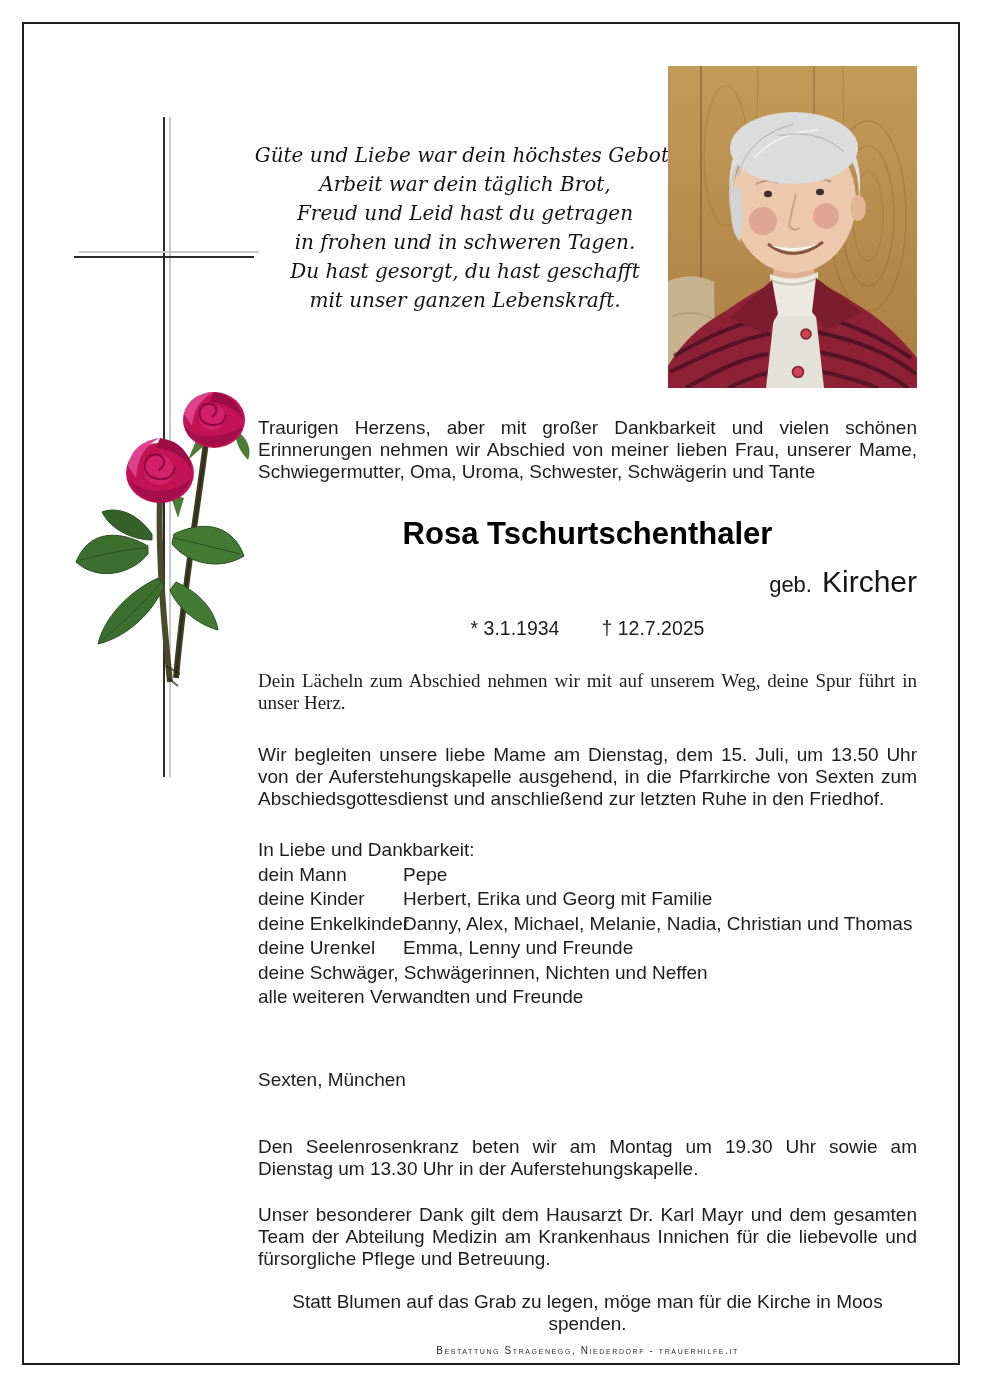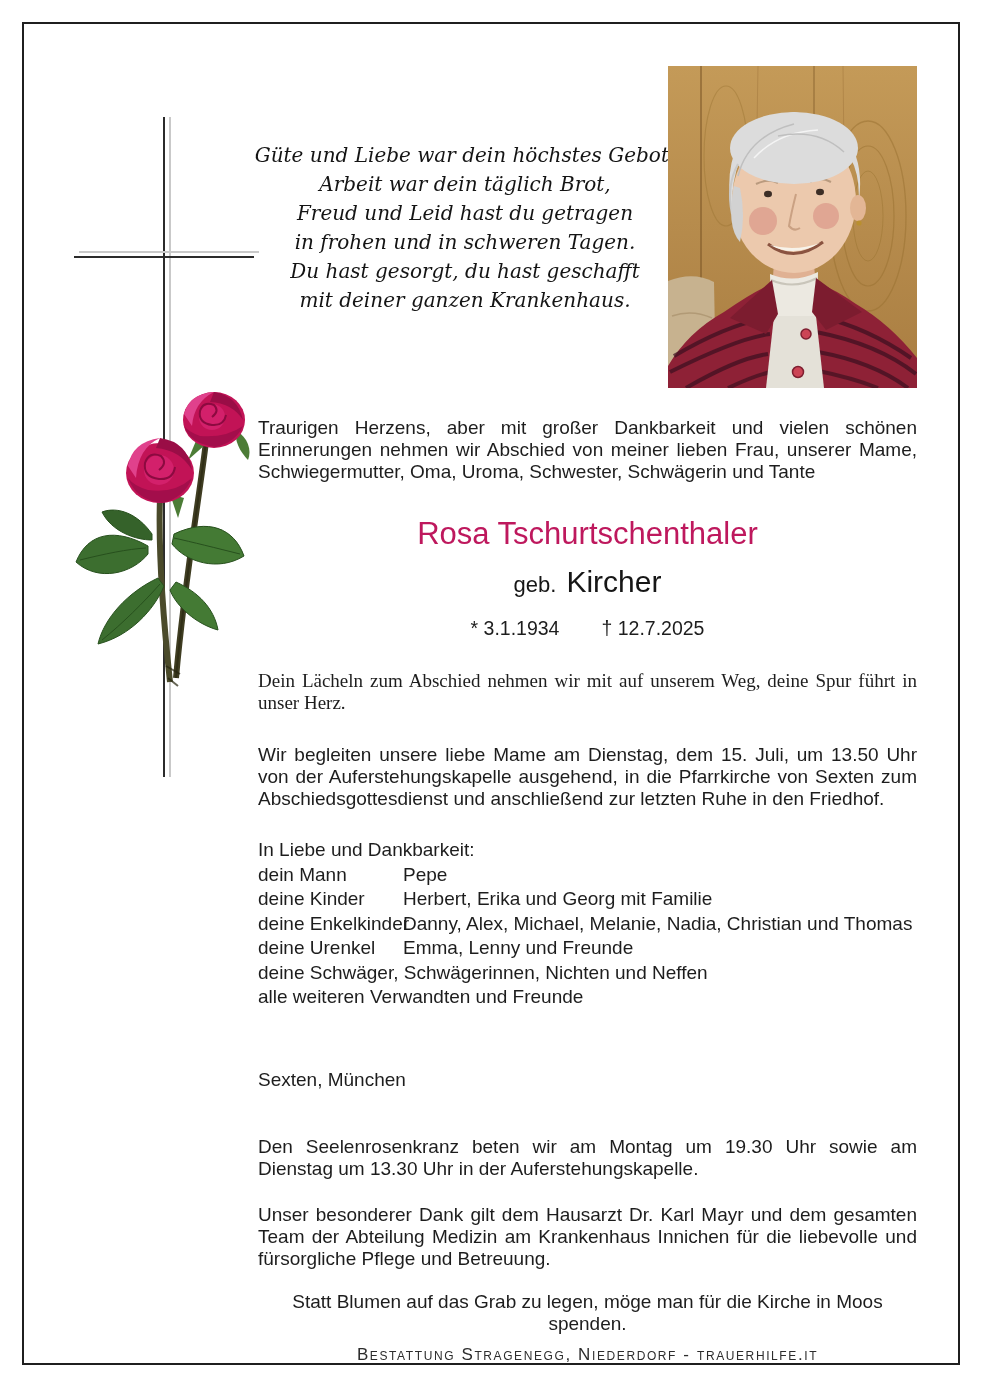--- a/index.html
+++ b/index.html
@@ -17,35 +17,35 @@
   .poem{position:absolute;left:230px;top:141px;width:470px;text-align:center;
         font-family:"DejaVu Serif",serif;font-style:italic;font-size:20px;
         line-height:29px;color:#141414;}
   
   .photo{position:absolute;left:668px;top:66px;width:249px;height:322px;}
   .roses{position:absolute;left:56px;top:386px;width:200px;height:324px;}
   
   .col{position:absolute;left:258px;width:659px;}
   .body-text{font-size:19px;line-height:22px;text-align:justify;}
   .intro{top:417px;}
-  .name{top:516px;text-align:center;font-size:31px;line-height:36px;color:#be185d;}
-  .maiden{top:564px;text-align:center;font-size:30px;line-height:36px;color:#161616;}
+  .name{top:516px;text-align:center;font-size:31px;line-height:36px;color:#000000;font-weight:bold;}
+  .maiden{top:564px;text-align:right;font-size:30px;line-height:36px;color:#161616;}
   .maiden .prefix{font-size:22px;margin-right:10px;}
   .dates{top:617px;text-align:center;font-size:19.5px;}
   .dates .birth{margin-right:42px;}
   .para1{top:670px;font-family:Liberation Serif, serif;}
   .para2{top:724px;margin-top:20px;}
   .family{top:838px;font-size:19px;line-height:24.5px;}
   .fam-label{display:inline-block;width:145px;white-space:nowrap;}
   .places{top:1068px;font-size:19px;line-height:24.5px;}
   .rosary{top:1136px;}
   .thanks{top:1204px;}
   .donations{top:1291px;text-align:center;}
   .footer{position:absolute;left:258px;top:1345px;width:659px;text-align:center;
-          font-size:17px;letter-spacing:1.6px;font-variant:small-caps;color:#2c2c2c;}
+          font-size:10px;letter-spacing:1.6px;font-variant:small-caps;color:#2c2c2c;}
 </style>
 </head>
 <body>
 
 <div class="page">
 
   <div class="frame"></div>
 
   <div>
     <div class="cross-line v-light"></div>
@@ -53,21 +53,21 @@
     <div class="cross-line h-light"></div>
     <div class="cross-line h-dark"></div>
   </div>
 
   <div class="poem">
     <div>Güte und Liebe war dein höchstes Gebot,</div>
     <div>Arbeit war dein täglich Brot,</div>
     <div>Freud und Leid hast du getragen</div>
     <div>in frohen und in schweren Tagen.</div>
     <div>Du hast gesorgt, du hast geschafft</div>
-    <div>mit deiner ganzen Krankenhaus.</div>
+    <div>mit unser ganzen Lebenskraft.</div>
   </div>
 
   <div class="photo">
     <svg width="249" height="322" viewBox="0 0 249 322">
       <defs>
         <linearGradient id="wood" x1="0" y1="0" x2="0" y2="1">
           <stop offset="0" stop-color="#c49a58"></stop>
           <stop offset="1" stop-color="#a97d41"></stop>
         </linearGradient>
       </defs>

